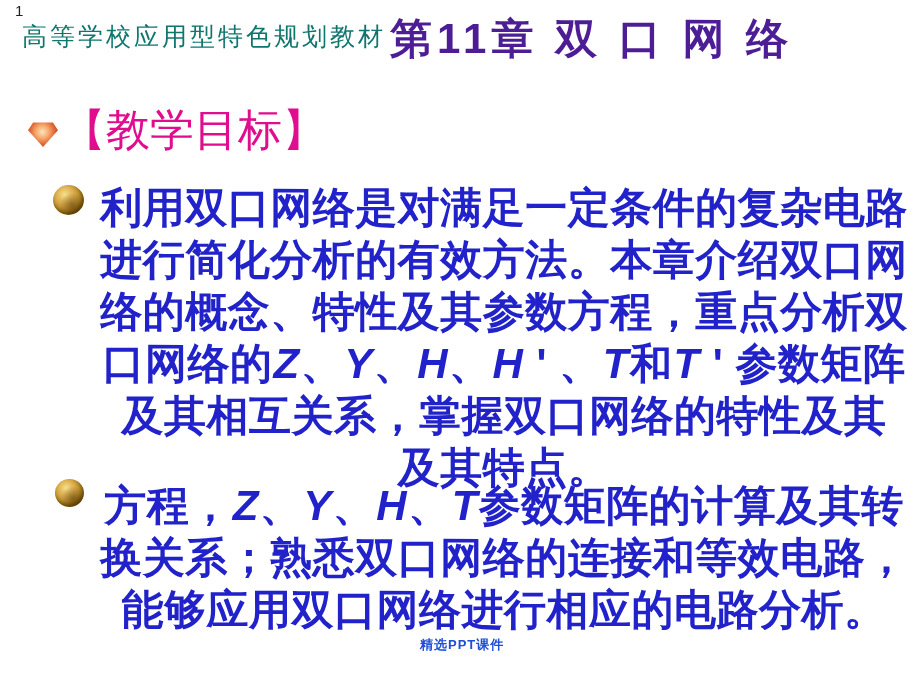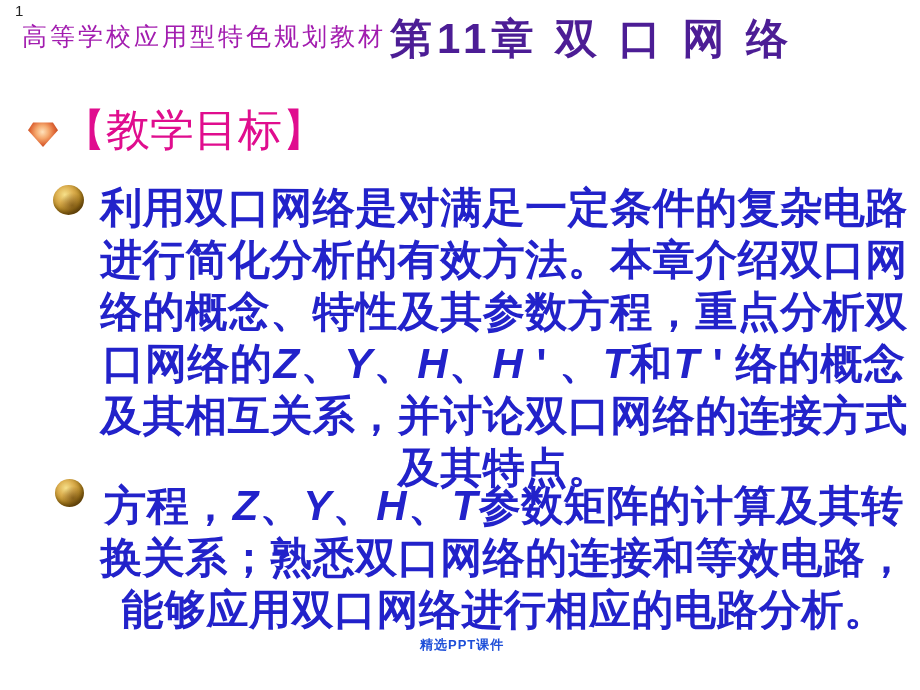--- a/index.html
+++ b/index.html
@@ -10,21 +10,21 @@
     overflow:hidden;
     font-family:"Liberation Sans","DejaVu Sans",sans-serif;
   }
   .page-num{
     position:absolute;left:15px;top:2px;
     font-size:15px;color:#222222;
   }
   .series{
     position:absolute;left:22px;top:20px;
     font-size:25px;letter-spacing:3px;
-    color:#a21caf;
+    color:#0f766e;
     white-space:nowrap;
   }
   .title{
     position:absolute;left:390px;top:8px;margin:0;
     font-size:42px;line-height:62px;font-weight:bold;
     letter-spacing:5px;
     color:#4c1d95;
     white-space:nowrap;
   }
   .gem{
@@ -85,22 +85,22 @@
   <h1 class="title">第11章  双 口 网 络</h1>
 
   <span class="gem"></span>
   <h2 class="objective">【教学目标】</h2>
 
   <span class="sphere s1"></span>
   <div class="para p1">
       <div class="tline"><span>利用双口网络是对满足一定条件的复杂电路</span></div>
       <div class="tline"><span>进行简化分析的有效方法。本章介绍双口网</span></div>
       <div class="tline"><span>络的概念、特性及其参数方程，重点分析双</span></div>
-      <div class="tline"><span>口网络的</span><span class="it">Z</span><span>、</span><span class="it">Y</span><span>、</span><span class="it">H</span><span>、</span><span class="it">H</span><span> ' </span><span>、</span><span class="it">T</span><span>和</span><span class="it">T</span><span> ' </span><span>络的概念</span></div>
-      <div class="tline"><span>及其相互关系，并讨论双口网络的连接方式</span></div>
+      <div class="tline"><span>口网络的</span><span class="it">Z</span><span>、</span><span class="it">Y</span><span>、</span><span class="it">H</span><span>、</span><span class="it">H</span><span> ' </span><span>、</span><span class="it">T</span><span>和</span><span class="it">T</span><span> ' </span><span>参数矩阵</span></div>
+      <div class="tline"><span>及其相互关系，掌握双口网络的特性及其</span></div>
       <div class="tline"><span>及其特点。</span></div>
     </div>
 
   <span class="sphere s2"></span>
   <div class="para p2">
       <div class="tline"><span>方程，</span><span class="it">Z</span><span>、</span><span class="it">Y</span><span>、</span><span class="it">H</span><span>、</span><span class="it">T</span><span>参数矩阵的计算及其转</span></div>
       <div class="tline"><span>换关系；熟悉双口网络的连接和等效电路，</span></div>
       <div class="tline"><span>能够应用双口网络进行相应的电路分析。</span></div>
     </div>
 

